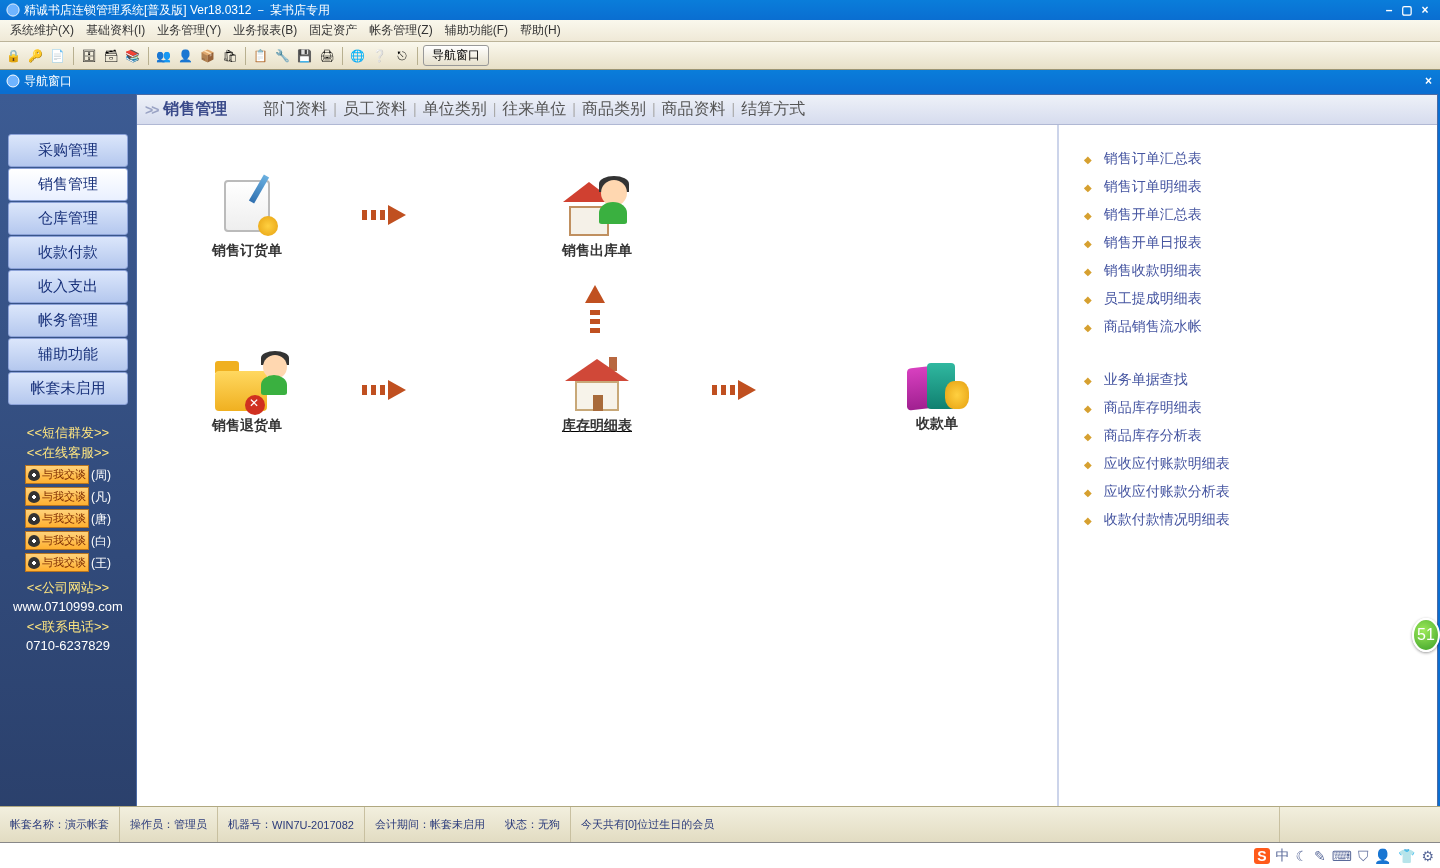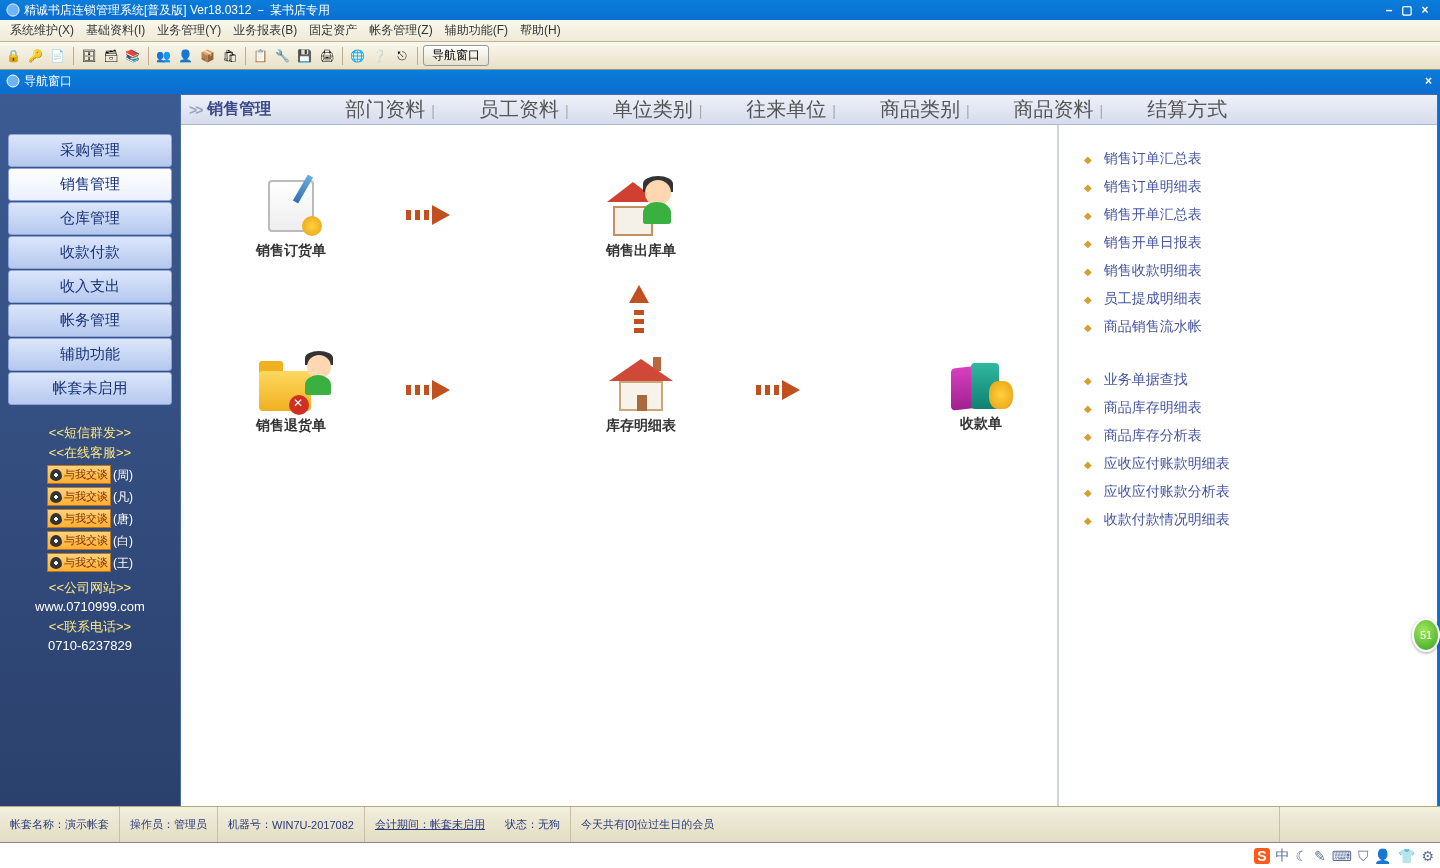--- a/index.html
+++ b/index.html
@@ -22,36 +22,36 @@
 .toolbar .navbtn { font-size: 12px; padding: 1px 8px; background: linear-gradient(#fff,#e6e0cc); border: 1px solid #999; border-radius: 3px; cursor: pointer; }
 
 
 .docbar { height: 22px; background: linear-gradient(#0a7dda,#0a6ed1); display: flex; align-items: center; padding: 0 6px; color: #fff; font-size: 12px; position: relative; }
 .docbar .doc-close { position: absolute; right: 8px; font-weight: bold; cursor: pointer; }
 
 
 .main { display: flex; height: 757px; background: #0a6ed1; padding: 2px 0 0 0; }
 
 
-.sidebar { width: 180px; background: linear-gradient(#3c5b93,#2a3f6a); display: flex; flex-direction: column; padding-top: 40px; }
+.sidebar { width: 136px; background: linear-gradient(#3c5b93,#2a3f6a); display: flex; flex-direction: column; padding-top: 40px; }
 .side-btn { height: 33px; margin: 0 8px 1px 8px; display: flex; align-items: center; justify-content: center; font-size: 15px; color: #18317a; background: linear-gradient(#dbe6fb,#b5c8ee); border: 1px solid #8ca2d8; border-radius: 3px; cursor: pointer; }
 .side-btn.active { background: linear-gradient(#fff,#e9f0ff); font-weight: 500; }
 .side-section { text-align: center; color: #ffe680; font-size: 13px; margin-top: 18px; }
 .qq-row { display: flex; align-items: flex-end; justify-content: center; margin: 3px 0; color: #fff; font-size: 12px; }
 .qq-badge { background: linear-gradient(#ffd27a,#ffb030); color: #7d2b00; font-size: 11px; padding: 1px 2px; border: 1px solid #b87420; display: inline-flex; align-items: center; margin-right: 2px; }
 .qq-badge::before { content: ""; display:inline-block; width:12px; height:12px; background: radial-gradient(#fff 20%, #333 21% 60%, #333 61%); border-radius:50% 50% 50% 50% / 60% 60% 40% 40%; margin-right:2px;}
 .side-link { color: #ffe680; font-size: 13px; text-align: center; margin-top: 4px; }
 .side-text { color: #fff; font-size: 13px; text-align: center; margin-top: 2px; }
 
 
 .content { flex: 1; background: #fff; border: 1px solid #4b6aa3; display: flex; flex-direction: column; margin-right: 2px; }
 .content-header { height: 30px; background: linear-gradient(#eef1f8,#d6dcee); border-bottom: 1px solid #b0b8d4; display: flex; align-items: center; font-size: 14px; padding-left: 8px; }
 .ch-marker { color: #9aa3c4; font-weight: bold; margin-right: 6px; letter-spacing:-2px; }
 .ch-title { color: #3a4a8a; font-weight: bold; font-size: 16px; margin-right: 30px; }
-.ch-link { color: #555; padding: 0 6px; cursor: pointer; font-size: 20px; margin-left: 38px; }
+.ch-link { color: #555; padding: 0 6px; cursor: pointer; font-size: 16px; }
 .ch-sep { color: #aaa; }
 
 .workarea { flex: 1; display: flex; }
 .canvas { flex: 1; position: relative; }
 .rightcol { width: 380px; border-left: 2px solid #ccd4ea; padding: 20px 15px 10px 25px; }
 .rlist { list-style: none; margin-bottom: 25px; }
 .rlist li { padding: 5px 0; font-size: 14px; color: #4454a0; cursor: pointer; display:flex; align-items:center; }
 .rlist li::before { content: "◆"; color: #d6a030; font-size: 10px; margin-right: 12px; }
 
 .flowitem { position: absolute; width: 120px; text-align: center; cursor: pointer; }
@@ -103,21 +103,21 @@
 .statusbar { position: absolute; left:0; right:0; bottom: 26px; height: 36px; background: linear-gradient(#f2efde,#e2dcc2); border-top: 1px solid #b0a880; font-size: 11px; display: flex; align-items: center; color: #2a3a7a; }
 .statusbar .cell { padding: 0 10px; border-right: 1px solid #c8c0a0; height:100%; display:flex; align-items:center; white-space:nowrap;}
 .statusbar .flex { flex:1; text-align:center; border-right:1px solid #c8c0a0; }
 
 
 .taskbar { position:absolute; left:0; right:0; bottom:0; height:26px; background:#fff; border-top:1px solid #888;}
 .tray { position:absolute; right:6px; bottom:3px; display:flex; gap:6px; font-size:14px; color:#5a6a9a; align-items:center;}
 .tray span{cursor:pointer;}
 
 
-.float-badge{position:absolute; right:0; top:618px; width:28px; height:34px; background:radial-gradient(circle at 40% 35%, #9eea5a, #3aa028); border:2px solid #fff; border-radius:50%; color:#fff; font-size:11px; display:flex; align-items:center; justify-content:center; box-shadow:0 1px 3px rgba(0,0,0,.4);}
+.float-badge{position:absolute; right:0; top:618px; width:28px; height:34px; background:radial-gradient(circle at 40% 35%, #9eea5a, #3aa028); border:2px solid #fff; border-radius:50%; color:#fff; font-size:16px; display:flex; align-items:center; justify-content:center; box-shadow:0 1px 3px rgba(0,0,0,.4);}
 </style>
 </head>
 <body>
 
 <div class="titlebar">
   <svg class="icon" viewBox="0 0 16 16">
       <circle cx="8" cy="8" r="7" fill="#6fb4ff" stroke="#fff"></circle>
     </svg>
   <span class="title-text">精诚书店连锁管理系统[普及版] Ver18.0312 － 某书店专用</span>
   <span class="win-btn">–</span>
@@ -250,21 +250,21 @@
                 <div class="folder"></div>
                 <div class="badge"></div>
                 <div class="hair"></div>
                 <div class="head"></div>
                 <div class="body"></div>
               </div>
           </div>
           <div class="flabel">销售退货单</div>
         </div>
         <div class="arrow-h" style="left:225px; top:255px;"></div>
-        <div class="flowitem" style="left:400px; top:230px;">
+        <div class="flowitem" style="left:400px; top:230px;text-decoration:underline;">
           <div class="flowicon">
             <div class="ic-house">
                 <div class="chim"></div>
                 <div class="roof2"></div>
                 <div class="wall"></div>
                 <div class="door"></div>
               </div>
           </div>
           <div class="flabel">库存明细表</div>
         </div>
@@ -310,21 +310,21 @@
     <span>演示帐套</span>
   </div>
   <div class="cell">
     <span>操作员：</span>
     <span>管理员</span>
   </div>
   <div class="cell">
     <span>机器号：</span>
     <span>WIN7U-2017082</span>
   </div>
-  <div class="cell" style="border-right:none;text-decoration:underline;">
+  <div class="cell" style="border-right:none;">
     <span>会计期间：</span>
     <span>帐套未启用</span>
   </div>
   <div class="cell">
     <span>状态：</span>
     <span>无狗</span>
   </div>
   <div class="cell flex">今天共有[0]位过生日的会员</div>
   <div class="cell" style="width:160px;border-right:none;"></div>
 </div>

